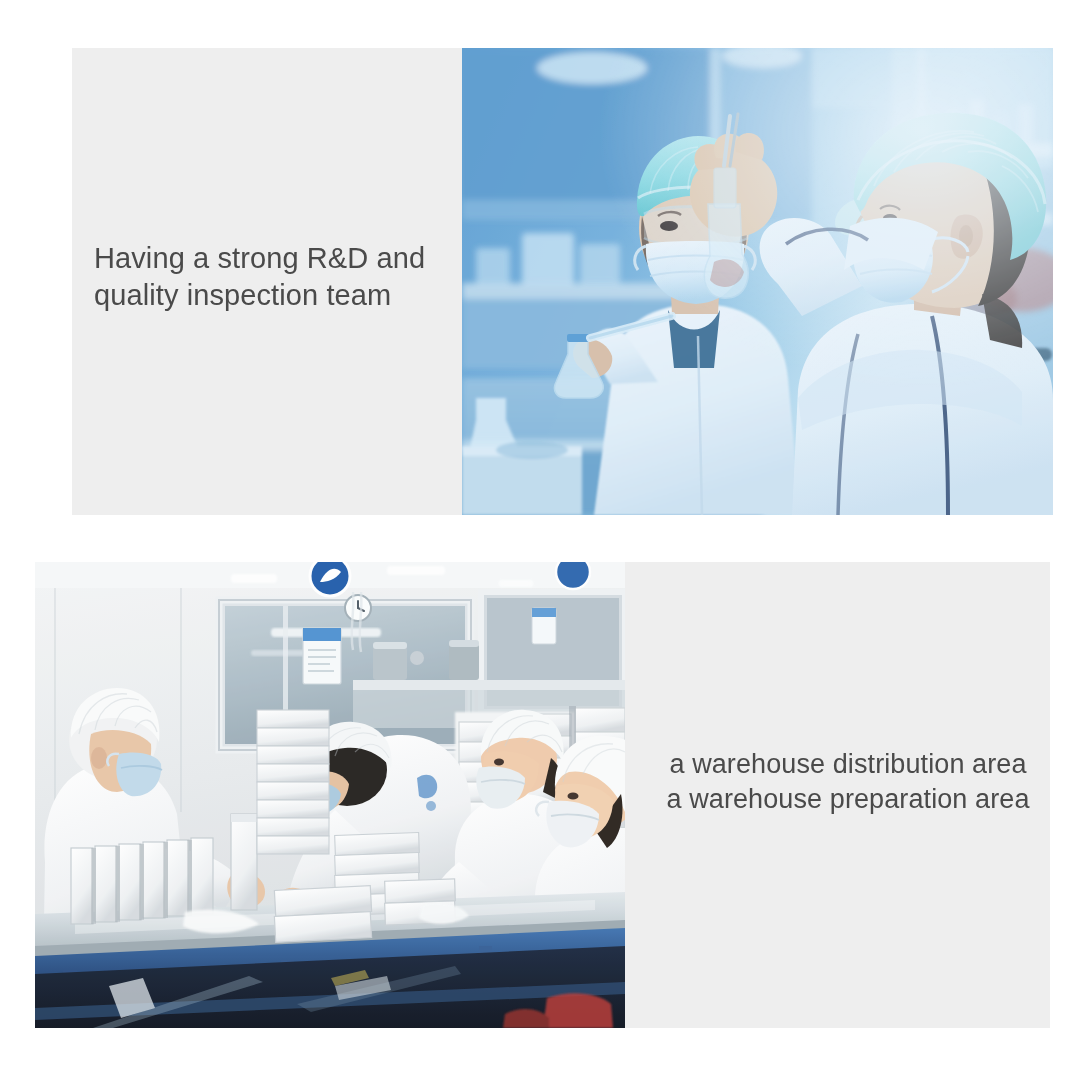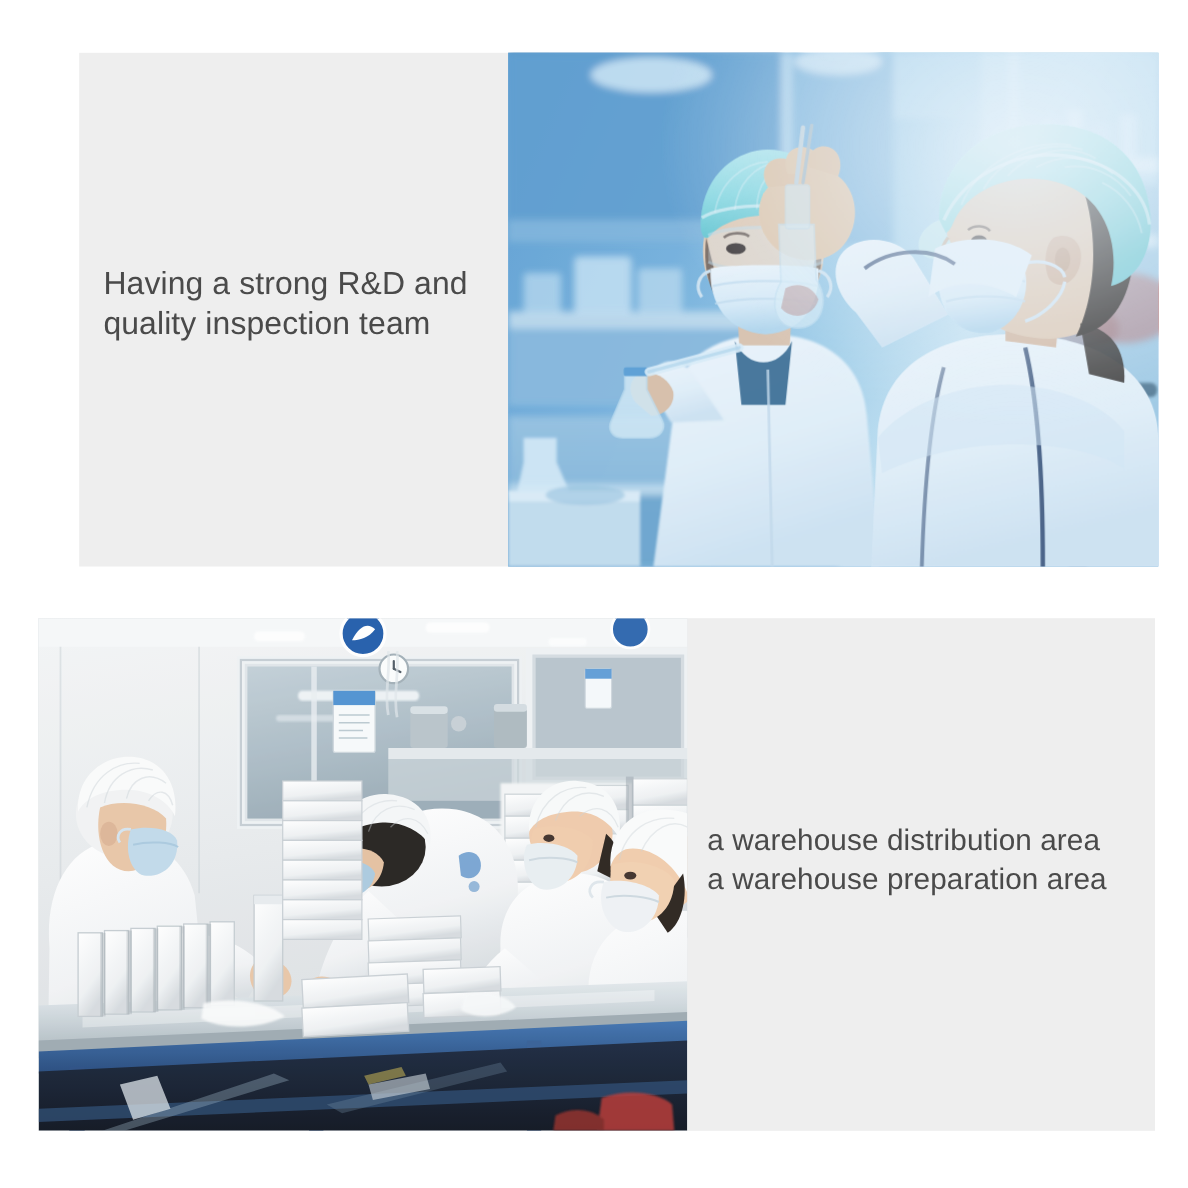--- a/index.html
+++ b/index.html
@@ -82,20 +82,21 @@
     position: absolute;
     left: 18px;
     top: 185px;
     width: 410px;
     color: #4a4a4a;
     font-size: 27px;
     line-height: 1.3;
     letter-spacing: 0.1px;
     font-weight: 400;
     white-space: pre-line;
+    text-align: center;
   }
   #bottom-photo {
     position: absolute;
     left: 0;
     top: 0;
     width: 590px;
     height: 466px;
     overflow: hidden;
     background: #d8dde0;
   }

